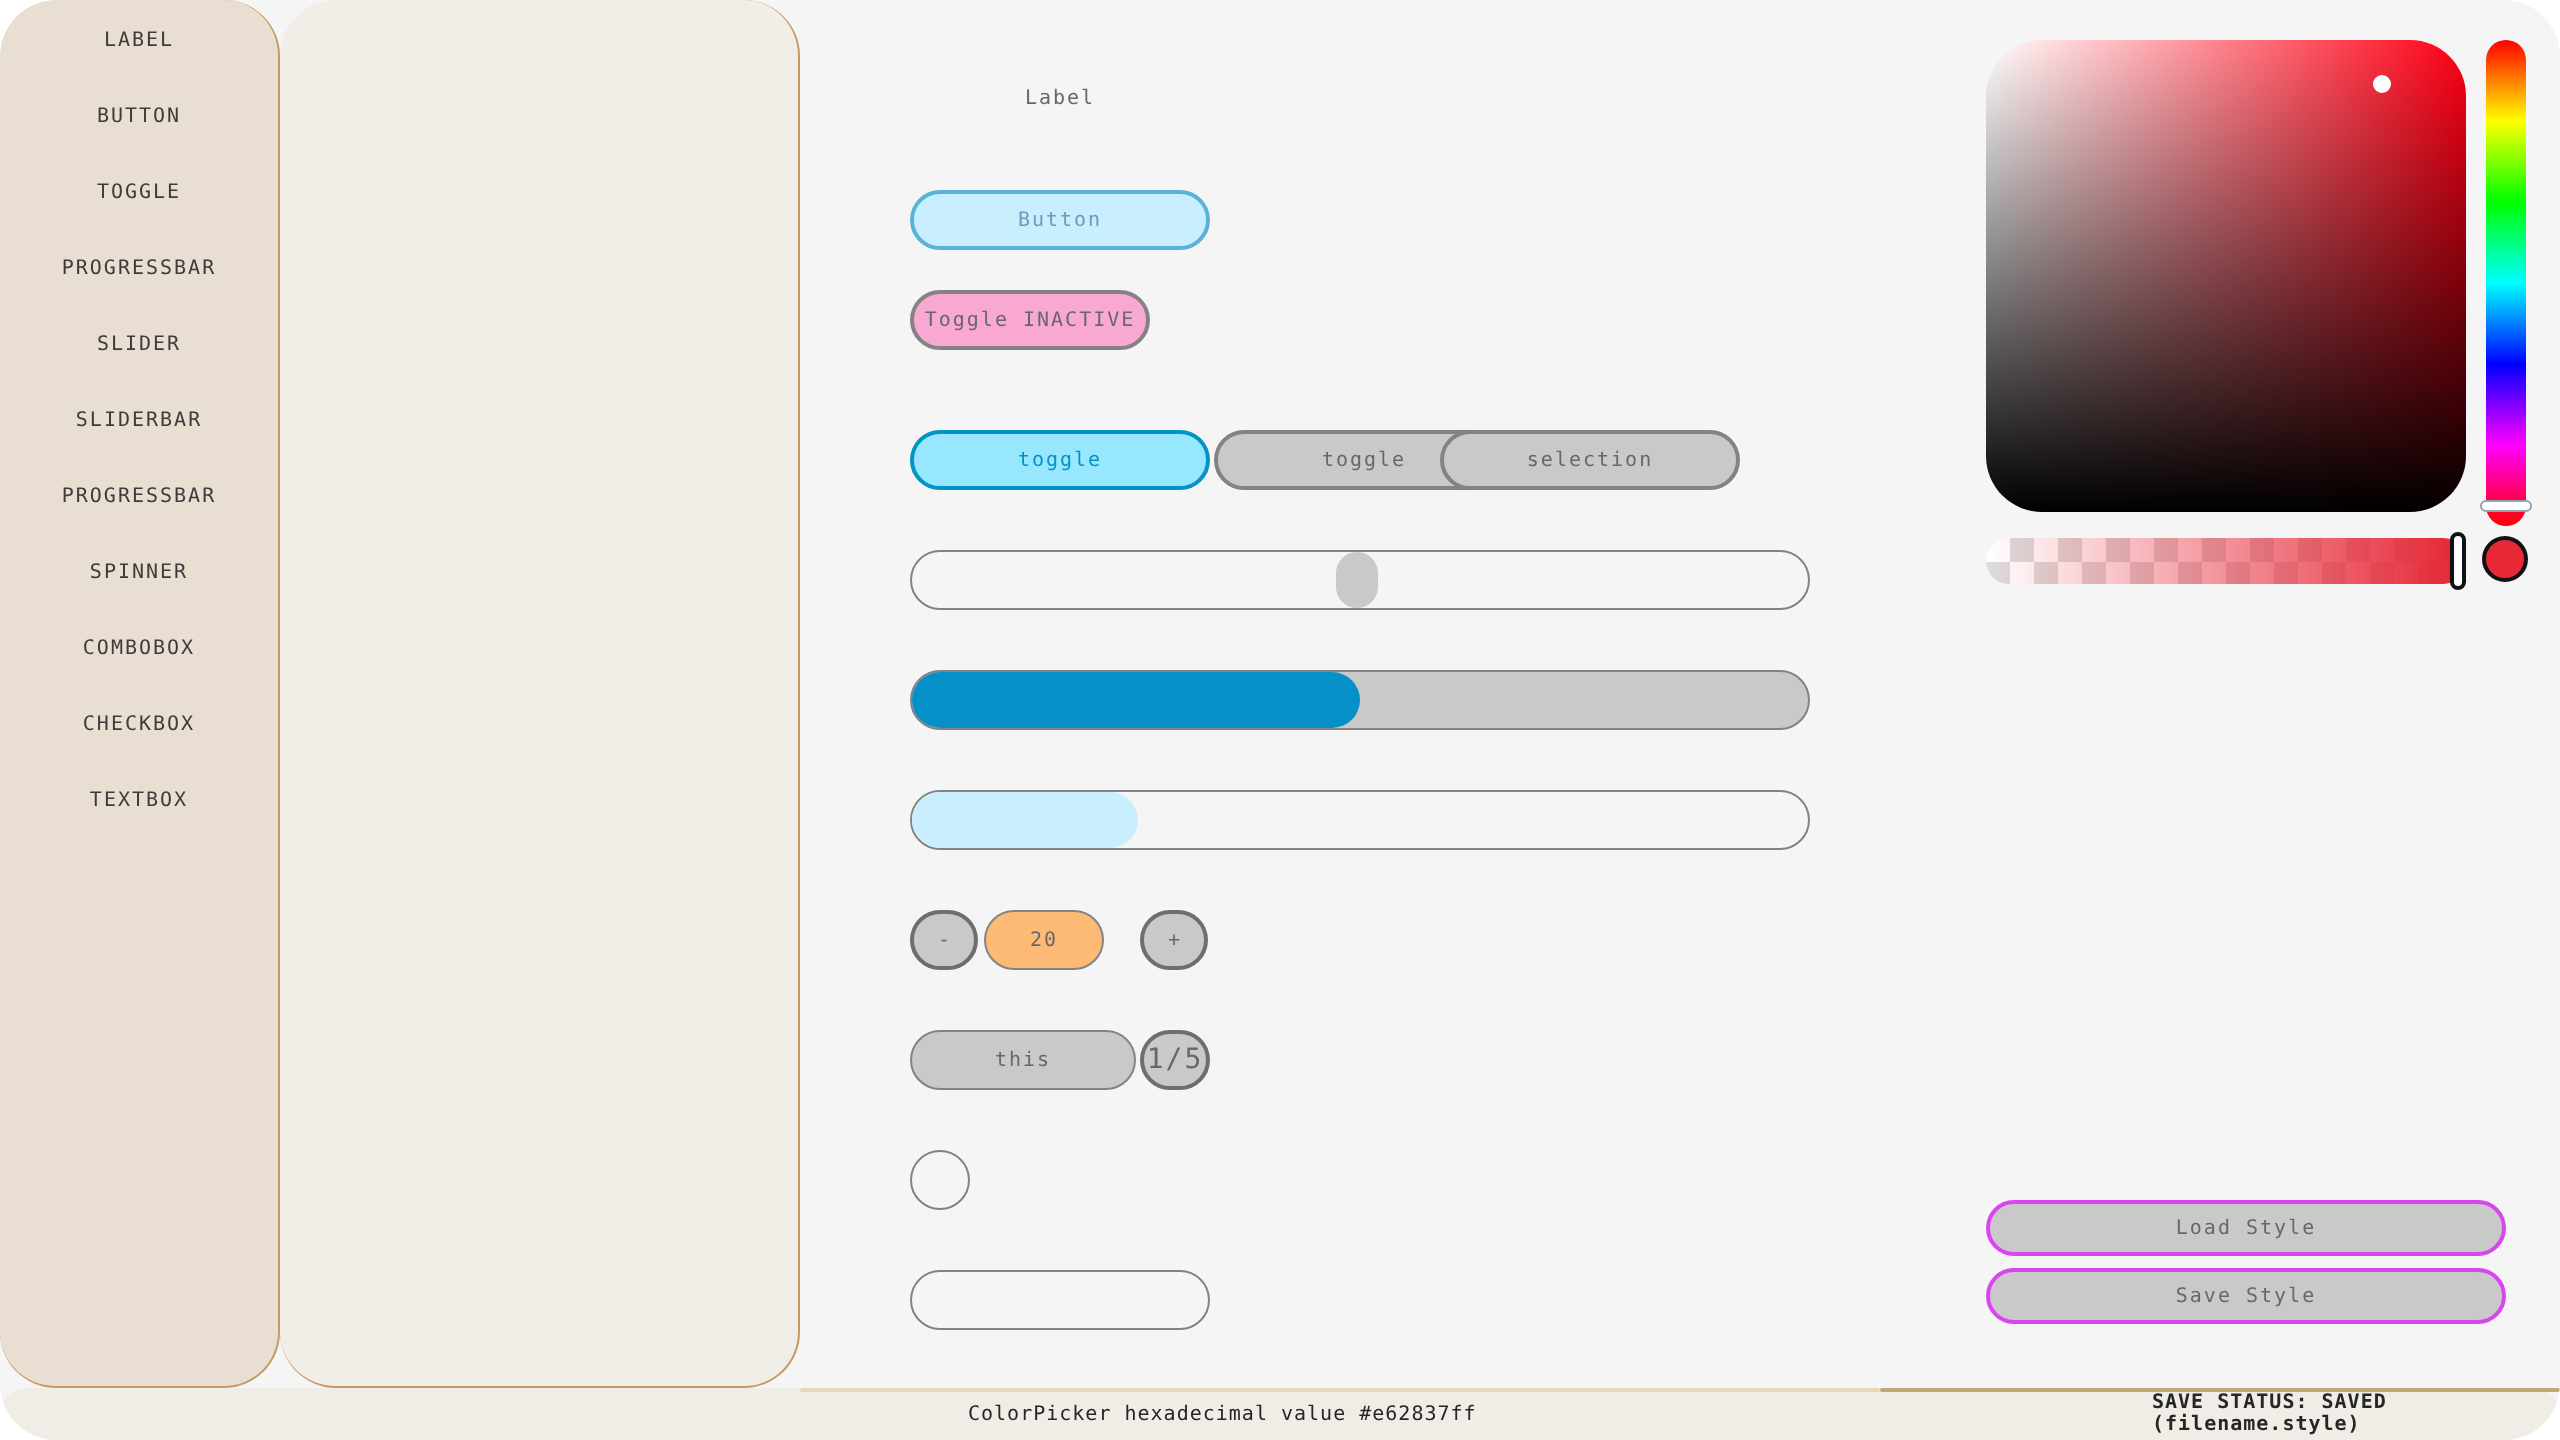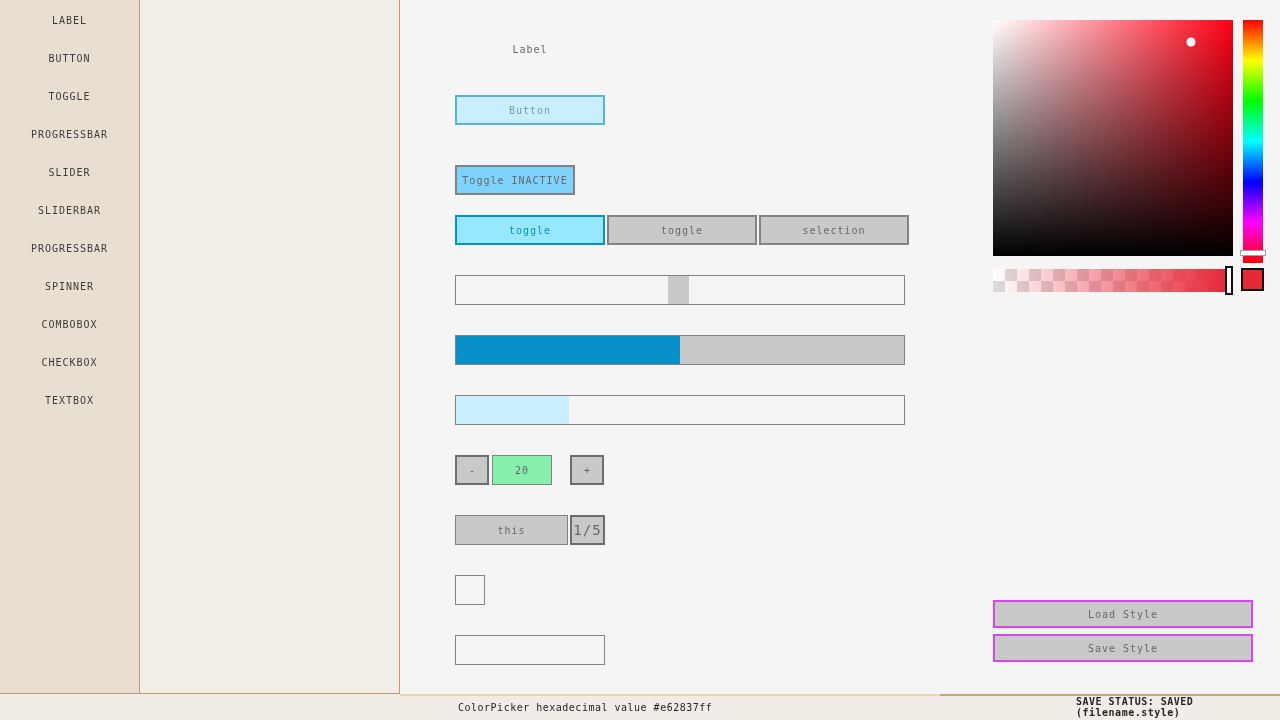--- a/index.html
+++ b/index.html
@@ -1,15 +1,15 @@
 <!DOCTYPE html>
 <html><head>
 <meta charset="utf-8">
 <style>
-  * { margin: 0; padding: 0; box-sizing: border-box; }
+  * { margin: 0; padding: 0; box-sizing: border-box; border-radius: 28px; }
   html, body { width: 1280px; height: 720px; overflow: hidden; }
   body { font-family: "DejaVu Sans Mono", "Liberation Mono", monospace; }
 
   .app { position: relative; width: 1280px; height: 720px; background: #f5f5f5; }
 
   
   .sidebar {
     position: absolute; left: 0; top: 0; width: 140px; height: 694px;
     background: #e9ded2; border-right: 1px solid #c49a62; border-bottom: 1px solid #c49a62;
     padding-top: 1px;
@@ -26,22 +26,22 @@
   
   .widget { position: absolute; font-size: 10px; letter-spacing: 1px; color: #686868; }
   .center-txt { display: flex; align-items: center; justify-content: center; }
 
   .w-label { left: 455px; top: 42px; width: 150px; height: 14px; }
   .w-button {
     left: 455px; top: 95px; width: 150px; height: 30px;
     background: #c9efff; border: 2px solid #5bb2d9; color: #6c9bbc; cursor: pointer;
   }
   .w-toggle {
-    left: 455px; top: 165px; width: 120px; height: 30px;
-    background: #7dd3fc; border: 2px solid #838383; color: #686868; cursor: pointer;
+    left: 455px; top: 145px; width: 120px; height: 30px;
+    background: #f9a8d4; border: 2px solid #838383; color: #686868; cursor: pointer;
   }
   .tg-item {
     position: absolute; top: 215px; width: 150px; height: 30px;
     background: #c9c9c9; border: 2px solid #838383; color: #686868; cursor: pointer;
     font-size: 10px; letter-spacing: 1px;
   }
   .tg-item.active { background: #97e8ff; border-color: #0492c7; color: #0492c7; }
 
   .w-slider {
     left: 455px; top: 275px; width: 450px; height: 30px;
@@ -61,21 +61,21 @@
   }
   .progress-fill { position: absolute; left: 0; top: 0; height: 28px; background: #c9efff; }
 
   .sp-btn {
     position: absolute; top: 455px; width: 34px; height: 30px;
     background: #c9c9c9; border: 2px solid #6e6e6e; color: #686868; cursor: pointer;
     font-size: 10px;
   }
   .sp-value {
     position: absolute; left: 492px; top: 455px; width: 60px; height: 30px;
-    background: #86efac; border: 1px solid #838383; color: #686868; font-size: 10px; letter-spacing: 1px;
+    background: #fdba74; border: 1px solid #838383; color: #686868; font-size: 10px; letter-spacing: 1px;
   }
   .cb-main {
     position: absolute; left: 455px; top: 515px; width: 113px; height: 30px;
     background: #c9c9c9; border: 1px solid #838383; color: #686868; cursor: pointer;
     font-size: 10px; letter-spacing: 1px;
   }
   .cb-counter {
     position: absolute; left: 570px; top: 515px; width: 35px; height: 30px;
     background: #c9c9c9; border: 2px solid #6e6e6e; color: #686868; cursor: pointer;
     font-size: 14px; letter-spacing: 1px;
@@ -135,21 +135,21 @@
   .statusbar {
     position: absolute; left: 0; top: 694px; width: 1280px; height: 26px;
     background: #f0ede7;
   }
   .statusbar-border-light { position: absolute; left: 400px; top: 0; width: 540px; height: 2px; background: #e6d7b6; }
   .statusbar-border-dark  { position: absolute; left: 940px; top: 0; width: 340px; height: 2px; background: #c2a877; }
   .status-text {
     position: absolute; top: 0; height: 26px; display: flex; align-items: center;
     font-size: 10px; letter-spacing: 0.5px; color: #262626;
   }
-  .status-hex  { left: 458px; text-align: right; }
+  .status-hex  { left: 484px; text-align: right; }
   .status-save { left: 1076px; font-weight: bold; }
 </style>
 </head>
 <body>
 
 <div class="app">
 
   <div class="sidebar">
     <div class="sidebar-item">LABEL</div>
     <div class="sidebar-item">BUTTON</div>
@@ -167,21 +167,21 @@
   <div class="column2"></div>
 
   <div class="widget w-label center-txt">Label</div>
 
   <div class="widget w-button center-txt">Button</div>
 
   <div class="widget w-toggle center-txt">Toggle INACTIVE</div>
 
   <div class="tg-item active center-txt" style="left:455px">toggle</div>
   <div class="tg-item center-txt" style="left:607px">toggle</div>
-  <div class="tg-item center-txt" style="left:759px">selection</div>
+  <div class="tg-item center-txt" style="left:720px">selection</div>
 
   <div class="widget w-slider">
     <div class="slider-handle" style="left: 47.3%;"></div>
   </div>
 
   <div class="widget w-sliderbar">
     <div class="sliderbar-fill" style="width: 50%;"></div>
   </div>
 
   <div class="widget w-progressbar">

